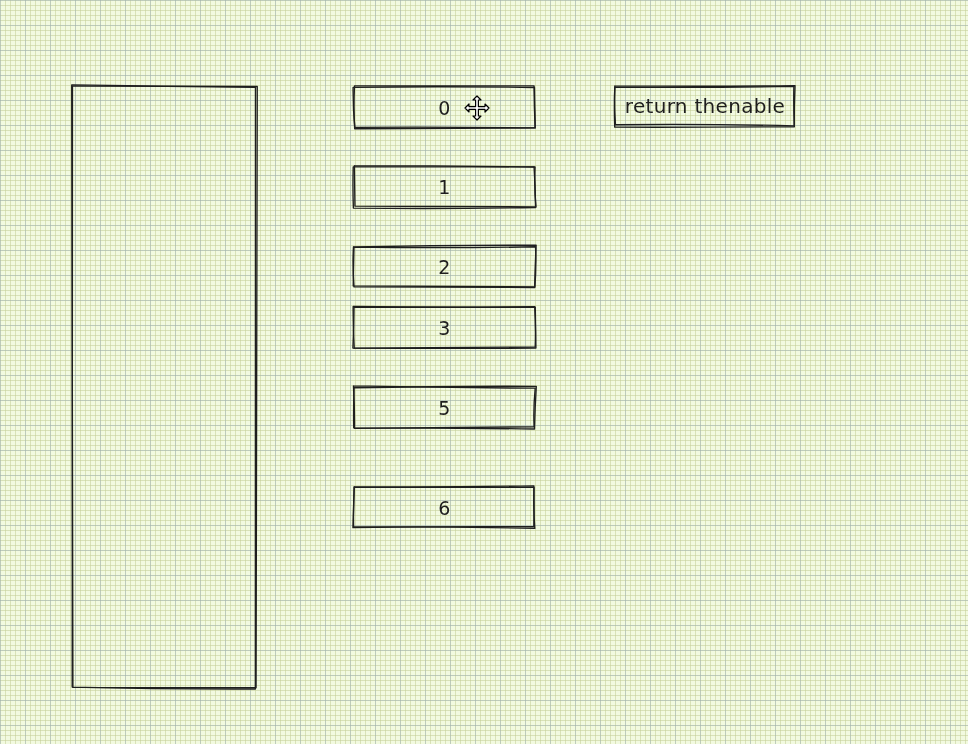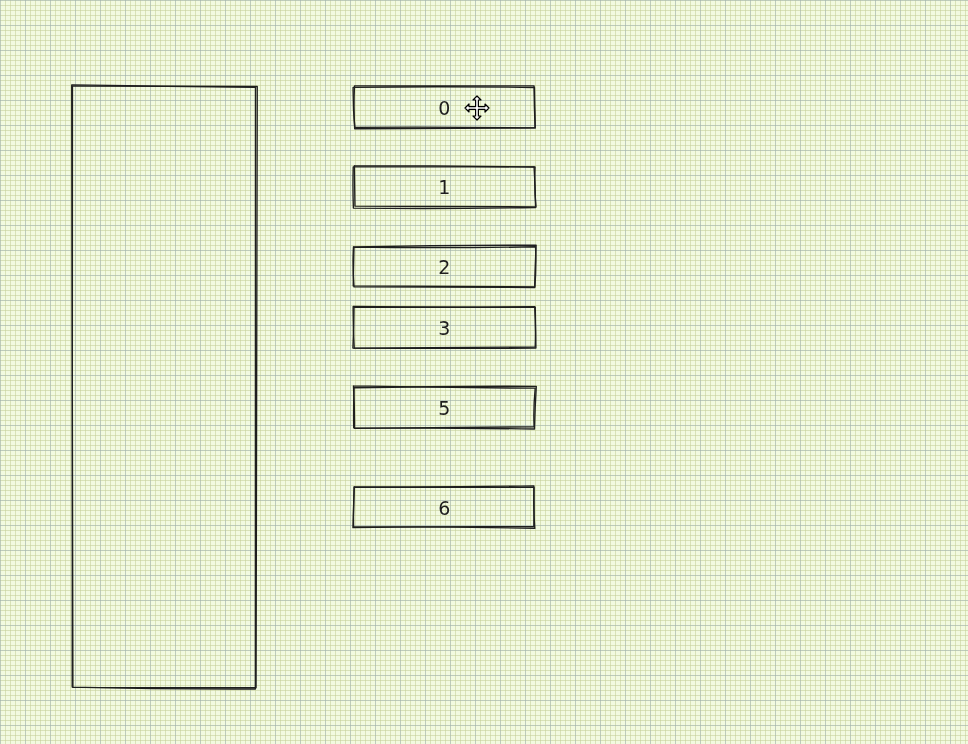--- a/index.html
+++ b/index.html
@@ -127,16 +127,23 @@
       </svg>
       <div class="box-label">5</div>
     </div>
     <div class="shape sketch-box item-box" style="left: 354px; top: 487px; width: 181px; height: 41px;">
       <svg width="181" height="41">
         <path d="M 0.17 -0.36 Q 90.20 0.34 179.88 -1.17 Q 180.31 20.05 179.80 39.72 Q 88.74 39.17 -1.06 40.62 Q -0.26 19.72 0.17 -0.36" fill="none" stroke="#1e1e1e" stroke-width="1.35" stroke-linecap="round" stroke-linejoin="round"></path>
         <path d="M 0.20 0.30 Q 90.85 0.05 180.02 0.38 Q 179.19 20.34 180.83 41.41 Q 88.83 39.37 -0.42 39.97 Q -0.74 21.38 0.20 0.30" fill="none" stroke="#1e1e1e" stroke-width="1.35" stroke-linecap="round" stroke-linejoin="round"></path>
       </svg>
       <div class="box-label">6</div>
     </div>
+    <div class="shape sketch-box note-box" style="left: 615px; top: 86px; width: 180px; height: 40px;">
+      <svg width="180" height="40">
+        <path d="M -0.14 -0.19 Q 91.25 0.84 180.03 -0.38 Q 179.20 18.40 179.21 39.81 Q 90.60 37.80 0.45 38.73 Q -0.86 18.78 -0.14 -0.19" fill="none" stroke="#1e1e1e" stroke-width="1.35" stroke-linecap="round" stroke-linejoin="round"></path>
+        <path d="M -0.19 1.12 Q 89.79 1.99 178.88 0.38 Q 178.40 19.70 179.36 40.71 Q 88.19 41.39 -0.28 41.18 Q -1.04 20.11 -0.19 1.12" fill="none" stroke="#1e1e1e" stroke-width="1.35" stroke-linecap="round" stroke-linejoin="round"></path>
+      </svg>
+      <div class="box-label text-label">return thenable</div>
+    </div>
     <div id="move-cursor" style="left: 464px; top: 95px;"><svg width="26" height="26" viewBox="0 0 26 26">
         <path d="M13 1 L17 5 L14.4 5 L14.4 11.6 L21 11.6 L21 9 L25 13 L21 17 L21 14.4 L14.4 14.4 L14.4 21 L17 21 L13 25 L9 21 L11.6 21 L11.6 14.4 L5 14.4 L5 17 L1 13 L5 9 L5 11.6 L11.6 11.6 L11.6 5 L9 5 Z" fill="#ffffff" stroke="#000000" stroke-width="1.2" stroke-linejoin="round"></path>
       </svg></div>
   </div>
 
 </body></html>

